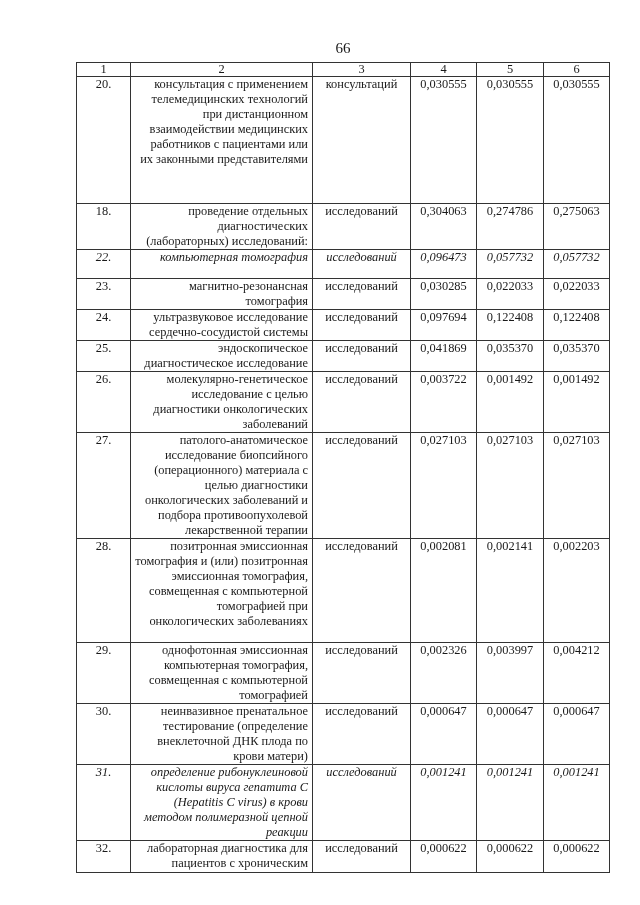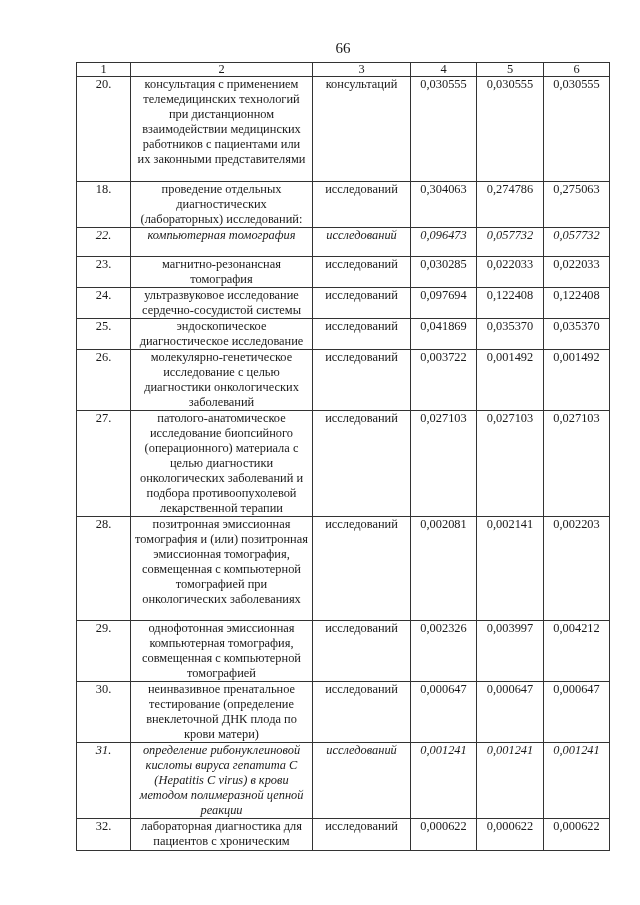--- a/index.html
+++ b/index.html
@@ -22,21 +22,21 @@
       font-weight: normal;
     }
     table.doc-table th { text-align: center; height: 13px; line-height: 13px; }
     col.c1 { width: 54px; }
     col.c2 { width: 182px; }
     col.c3 { width: 98px; }
     col.c4 { width: 66px; }
     col.c5 { width: 67px; }
     col.c6 { width: 66px; }
     td.num { text-align: center; }
-    td.name { text-align: center; padding-left: 6px; }
+    td.name { text-align: right; padding-left: 6px; }
     td.unit { text-align: center; }
     td.val { text-align: center; padding: 0 2px; }
   </style>
 </head>
 <body>
 
 <div class="page-number">66</div>
 
 <table class="doc-table">
   <colgroup>
@@ -51,21 +51,21 @@
     <tr>
       <th>1</th>
       <th>2</th>
       <th>3</th>
       <th>4</th>
       <th>5</th>
       <th>6</th>
     </tr>
   </thead>
   <tbody id="table-body">
-      <tr style="height: 105px;">
+      <tr style="height: 127px;">
         <td class="num">20.</td>
         <td class="name">консультация с применением телемедицинских технологий при дистанционном взаимодействии медицинских работников с пациентами или их законными представителями</td>
         <td class="unit">консультаций</td>
         <td class="val">0,030555</td>
         <td class="val">0,030555</td>
         <td class="val">0,030555</td>
       </tr>
       <tr style="height: 45px;">
         <td class="num">18.</td>
         <td class="name">проведение отдельных диагностических (лабораторных) исследований:</td>

